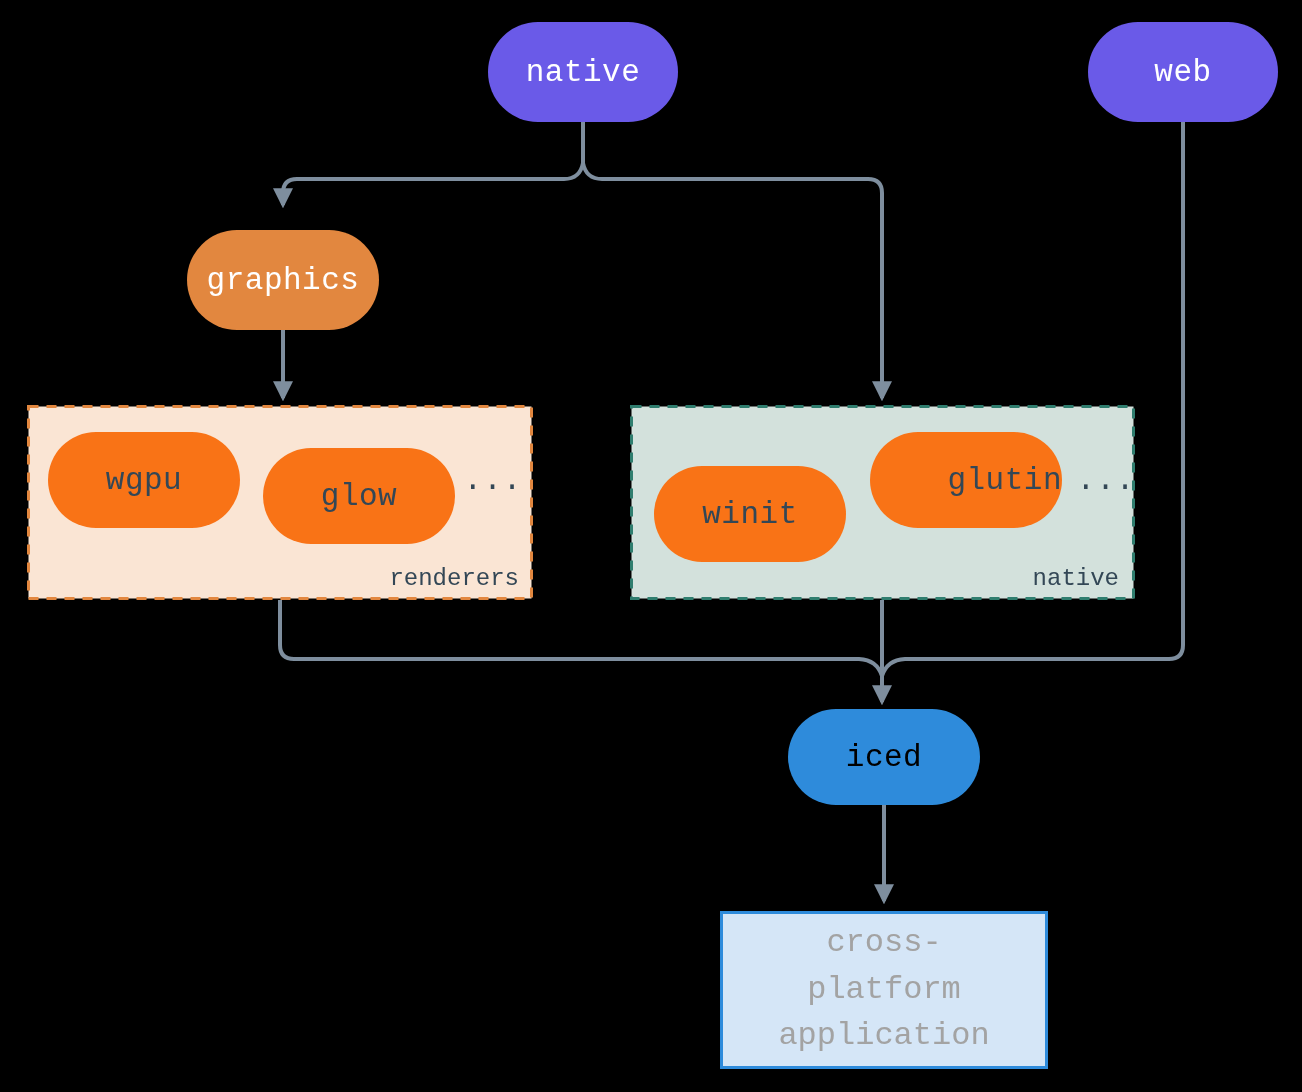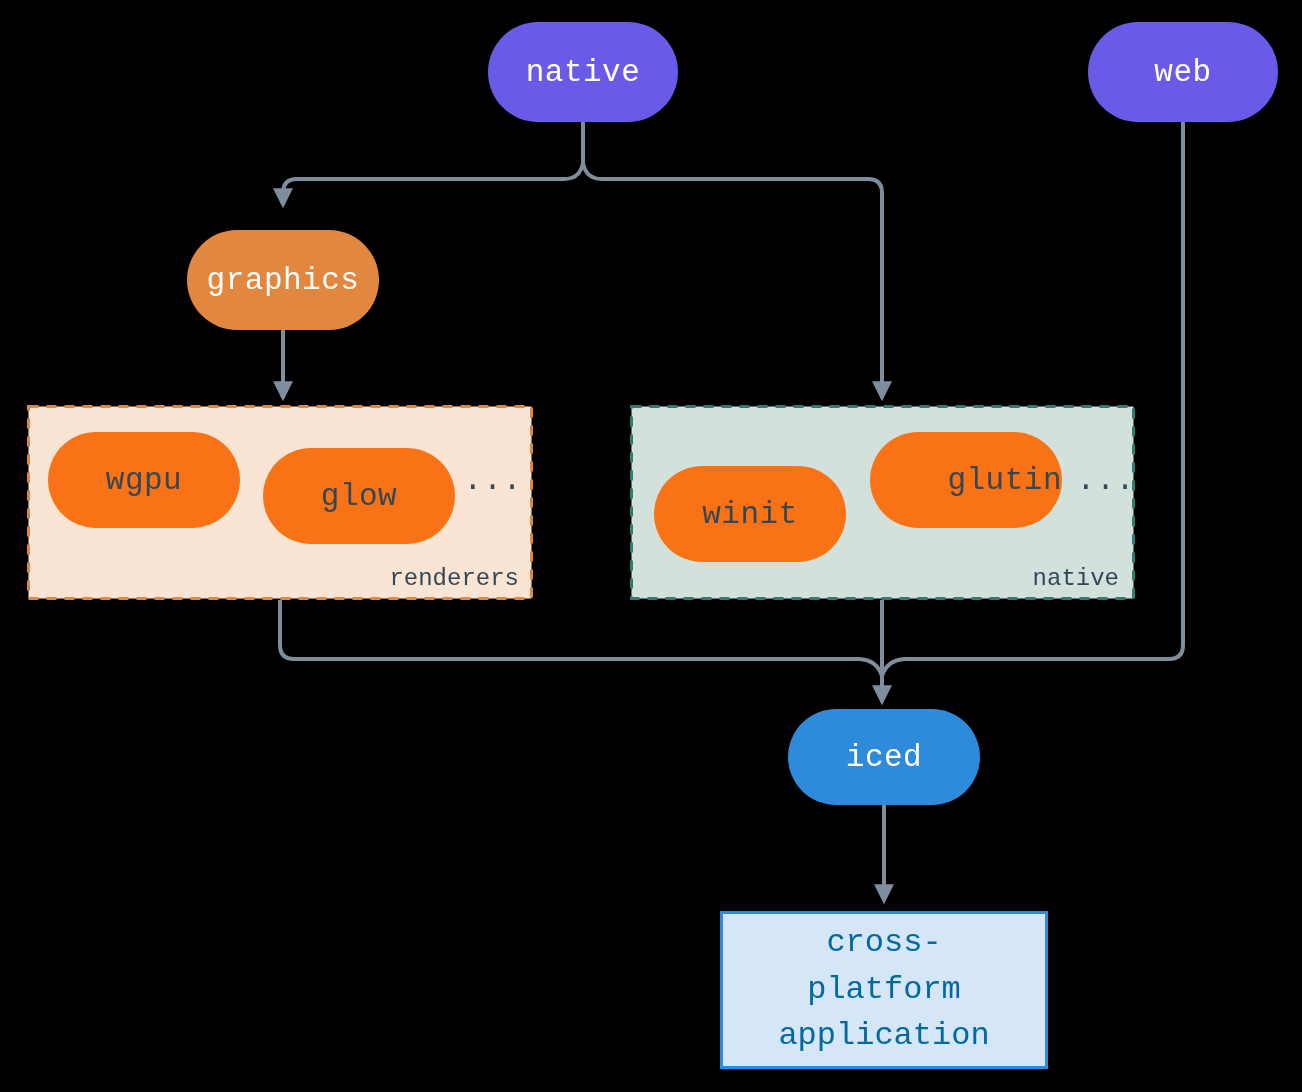--- a/index.html
+++ b/index.html
@@ -7,34 +7,34 @@
     position:relative; width:1302px; height:1092px; background:#000000;
     font-family:Liberation Mono, monospace; overflow:hidden;
   }
   .stage svg.wires { position:absolute; left:0; top:0; z-index:0; }
   .pill {
     position:absolute; display:flex; align-items:center; justify-content:center;
     border-radius:999px; font-size:31px; z-index:2; letter-spacing:0.5px;
   }
   .pill-purple { background:#6A5AE8; color:#FFFFFF; width:190px; height:100px; }
   .pill-orange { background:#E2873F; color:#FFFFFF; width:192px; height:100px;margin-top:16px; }
-  .pill-blue   { background:#2E8BDB; color:#ffffff; width:192px; height:96px; }
+  .pill-blue   { background:#2E8BDB; color:#000000; width:192px; height:96px; }
   .pill-white  { background:#f97316; color:#334756; width:192px; height:96px; }
   .group-overlay { position:absolute; z-index:1; }
   .group-label {
     position:absolute; font-size:24px; color:#334756; z-index:2;
   }
   .dots {
     position:absolute; display:flex; align-items:center; justify-content:center;
     font-size:31px; color:#334756; z-index:2; letter-spacing:1px;
   }
   .app-box {
     position:absolute; left:720px; top:911px; width:328px; height:158px;
     display:flex; align-items:center; justify-content:center; text-align:center;
-    font-size:32px; line-height:1.45; color:#0369a1; z-index:2; padding:0 30px;
+    font-size:32px; line-height:1.45; color:#a3a3a3; z-index:2; padding:0 30px;
     box-sizing:border-box;
   }
 </style>
 </head>
 <body>
 
 <div class="stage">
 
   <svg class="wires" width="1302" height="1092" viewBox="0 0 1302 1092">
     <defs>

